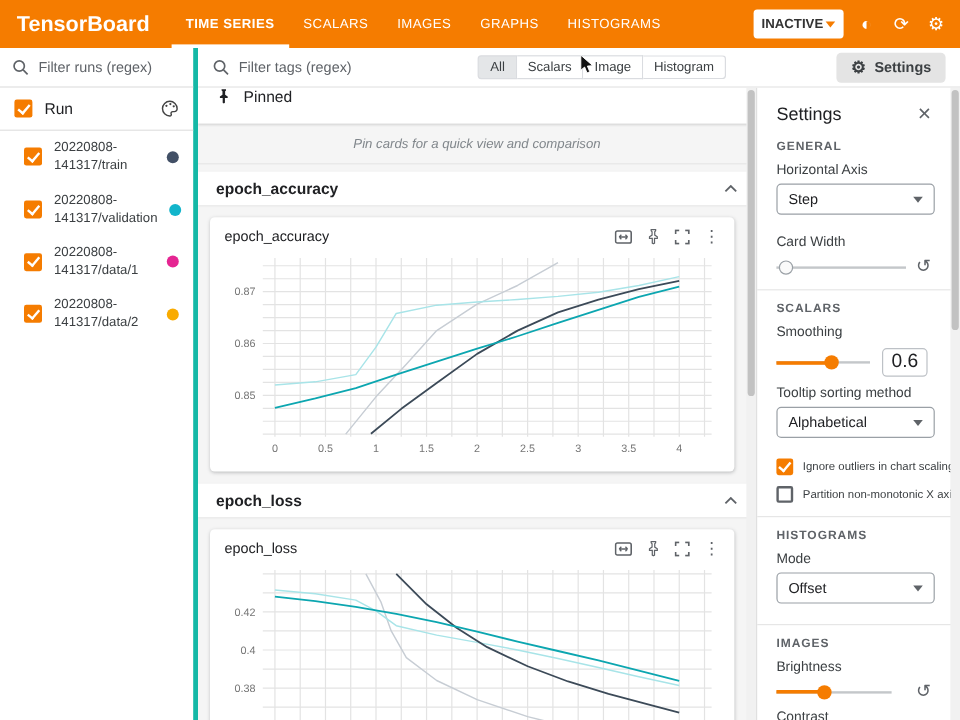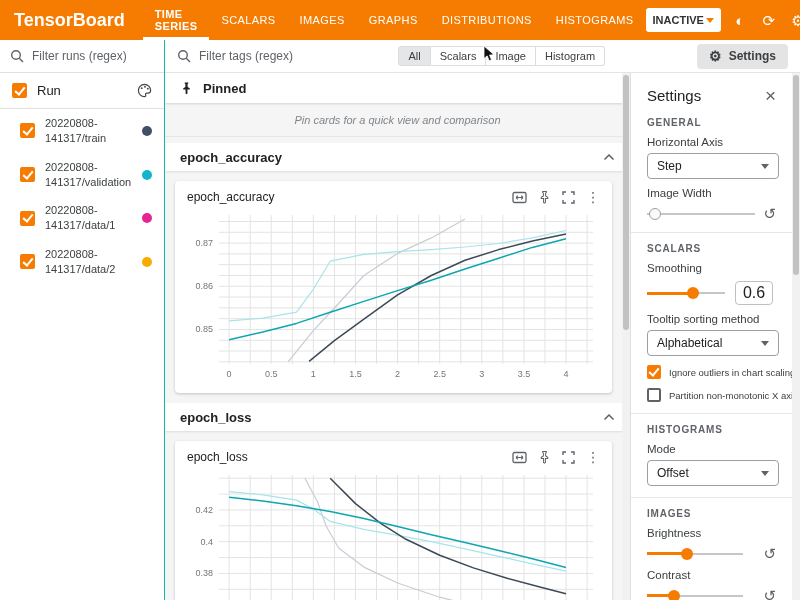--- a/index.html
+++ b/index.html
@@ -11,21 +11,21 @@
   .logo { font-size:18px; font-weight:bold; padding:0 18px 0 14px; }
   .tabs { display:flex; height:100%; }
   .tab { display:flex; align-items:center; padding:0 12px; font-size:11px; letter-spacing:.4px; cursor:pointer; border-bottom:3px solid transparent; padding-top:3px; }
   .tab.active { border-bottom-color:#fff; font-weight:bold; }
   .header-right { margin-left:auto; display:flex; align-items:center; gap:9px; padding-right:10px; }
   .status-select { background:#fff; color:#333; font-size:11px; font-weight:bold; height:24px; display:flex; align-items:center; padding:0 7px; border-radius:3px; gap:2px; cursor:pointer; }
   .caret-orange { width:0;height:0;border-left:4px solid transparent;border-right:4px solid transparent;border-top:5px solid #f57c00; }
   .hicon { font-size:15px; width:20px; text-align:center; cursor:pointer; line-height:1; }
 
   
-  .sidebar { position:absolute; top:40px; left:0; width:165px; bottom:0; background:#fff; border-right:1px solid #14b8a6; z-index:10; }
+  .sidebar { position:absolute; top:40px; left:0; width:165px; bottom:0; background:#fff; border-right:4px solid #14b8a6; z-index:10; }
   .search-row { height:33px; display:flex; align-items:center; gap:8px; padding:0 10px; border-bottom:1px solid #e0e0e0; }
   .search-row input { border:none; outline:none; width:110px; font-size:12px; font-family:inherit; background:transparent; color:#202124; }
   .search-row input::placeholder { color:#5f6368; }
   .run-header { height:36px; display:flex; align-items:center; gap:10px; padding:0 12px; border-bottom:1px solid #e0e0e0; font-size:13px; color:#202124; }
   .palette-btn { margin-left:auto; cursor:pointer; display:flex; }
   .run-item { display:flex; align-items:center; gap:10px; padding:7px 12px 7px 20px; cursor:pointer; }
   .run-label { font-size:11px; color:#3c4043; width:88px; line-height:1.35; }
   .run-dot { width:10px; height:10px; border-radius:50%; margin-left:auto; flex-shrink:0; }
 
   .checkbox { width:15px; height:15px; border-radius:2px; flex-shrink:0; position:relative; cursor:pointer; }
@@ -45,21 +45,21 @@
   .chip + .chip { border-left:none; }
   .chip:first-child { border-radius:3px 0 0 3px; }
   .chip:last-child { border-radius:0 3px 3px 0; }
   .chip.selected { background:#e4e6e8; }
   .settings-btn { margin-left:92px; display:flex; align-items:center; gap:7px; background:#e4e4e4; border-radius:4px; height:25px; padding:0 12px; font-size:12px; font-weight:bold; color:#3c4043; cursor:pointer; white-space:nowrap; }
   .settings-btn .gear { font-size:14px; line-height:1; }
   .cursor { position:absolute; left:318px; top:5px; z-index:30; pointer-events:none; }
 
   
   .main { position:absolute; top:73px; left:165px; width:465px; bottom:0; background:#f5f5f5; overflow:hidden; }
-  .pinned-header { height:30px; background:#fff; display:flex; align-items:center; gap:10px; padding:0 15px; font-size:13px; font-weight:bold; box-shadow:0 1px 2px rgba(0,0,0,.14); position:relative; z-index:2; }
+  .pinned-header { height:30px; background:#fff; display:flex; align-items:flex-start; gap:10px; padding:0 15px; font-size:13px; font-weight:normal; box-shadow:0 1px 2px rgba(0,0,0,.14); position:relative; z-index:2; }
   .pinned-empty { height:34px; display:flex; align-items:center; justify-content:center; font-size:11px; font-style:italic; color:#80868b; background:#f5f5f5; border-bottom:1px solid #e6e6e6; }
   .gap6 { height:6px; }
   .section-header { height:28px; background:#fff; display:flex; align-items:center; justify-content:space-between; padding:0 15px; font-size:13px; font-weight:bold; cursor:pointer; box-shadow:0 1px 2px rgba(0,0,0,.10); position:relative; z-index:2; }
   .section-body { padding:10px; }
   .card { background:#fff; border-radius:4px; box-shadow:0 1px 3px rgba(60,64,67,.28); width:437px; }
   .card-head { display:flex; align-items:center; padding:8px 12px 2px 12px; }
   .card-title { font-size:12px; color:#202124; flex:1; }
   .card-icons { display:flex; gap:11px; align-items:center; color:#5f6368; }
   .card-icons .kebab { font-size:14px; cursor:pointer; }
   .cicon { cursor:pointer; display:flex; }
@@ -69,21 +69,21 @@
   .vscroll { position:absolute; top:0; right:0; bottom:0; width:8px; background:#f1f1f1; z-index:5; }
   .vthumb { position:absolute; left:1px; right:1px; border-radius:4px; background:#c2c2c2; cursor:pointer; }
 
   
   .settings-panel { position:absolute; top:73px; left:630px; right:0; bottom:0; background:#fff; border-left:1px solid #e0e0e0; padding:13px 24px 0 16px; z-index:10; }
   .sp-title-row { display:flex; align-items:center; justify-content:space-between; margin-bottom:12px; }
   .sp-title { font-size:15px; font-weight:500; color:#202124; }
   .close-x { font-size:19px; color:#5f6368; cursor:pointer; line-height:1; }
   .sp-cat { font-size:10px; font-weight:bold; color:#5f6368; letter-spacing:.8px; margin:8px 0 4px; }
   .sp-label { font-size:11.5px; color:#3c4043; margin:8px 0 5px; white-space:nowrap; }
-  .dropdown { height:26px; width:132px; border:1px solid #9aa0a6; border-radius:4px; background:#fff; display:flex; align-items:center; justify-content:space-between; padding:0 9px; font-size:12px; cursor:pointer; margin-bottom:0; }
+  .dropdown { height:26px; width:132px; border:1px solid #9aa0a6; border-radius:4px; background:#fff; display:flex; align-items:center; justify-content:space-between; padding:0 9px; font-size:12px; cursor:pointer; margin-bottom:17px; }
   .caret-gray { width:0;height:0;border-left:4px solid transparent;border-right:4px solid transparent;border-top:5px solid #5f6368; }
   .slider-row { display:flex; align-items:center; margin:7px 0 2px; }
   .slider { position:relative; height:14px; }
   .slider .track { position:absolute; left:0; right:0; top:6px; height:2px; background:#c4c7ca; }
   .slider .fill { position:absolute; left:0; top:5.5px; height:3px; background:#f57c00; }
   .slider .thumb { position:absolute; top:1px; width:12px; height:12px; border-radius:50%; background:#f57c00; cursor:pointer; }
   .slider.neutral .thumb { background:#fafafa; border:1px solid #9aa0a6; }
   .reset-icon { margin-left:auto; font-size:15px; color:#5f6368; cursor:pointer; line-height:1; }
   .divider { height:1px; background:#e6e6e6; margin:11px -24px 10px -16px; }
   .check-row { display:flex; align-items:center; gap:8px; margin:9px 0; }
@@ -100,23 +100,20 @@
         <span>TIME SERIES</span>
       </div>
     <div class="tab">
         <span>SCALARS</span>
       </div>
     <div class="tab">
         <span>IMAGES</span>
       </div>
     <div class="tab">
         <span>GRAPHS</span>
-      </div>
-    <div class="tab">
-        <span>DISTRIBUTIONS</span>
       </div>
     <div class="tab">
         <span>HISTOGRAMS</span>
       </div>
   </div>
   <div class="header-right">
     <div class="status-select">
       <span>INACTIVE</span>
       <span class="caret-orange"></span>
     </div>
@@ -378,21 +375,21 @@
     <span class="sp-title">Settings</span>
     <span class="close-x">×</span>
   </div>
 
   <div class="sp-cat">GENERAL</div>
   <div class="sp-label">Horizontal Axis</div>
   <div class="dropdown">
     <span>Step</span>
     <span class="caret-gray"></span>
   </div>
-  <div class="sp-label">Image Width</div>
+  <div class="sp-label">Card Width</div>
   <div class="slider-row">
     <div class="slider neutral" style="width:108px">
       <div class="track"></div>
         <div class="thumb" style="left: 1.92px;"></div>
     </div>
     <span class="reset-icon">↺</span>
   </div>
 
   <div class="divider"></div>
 

